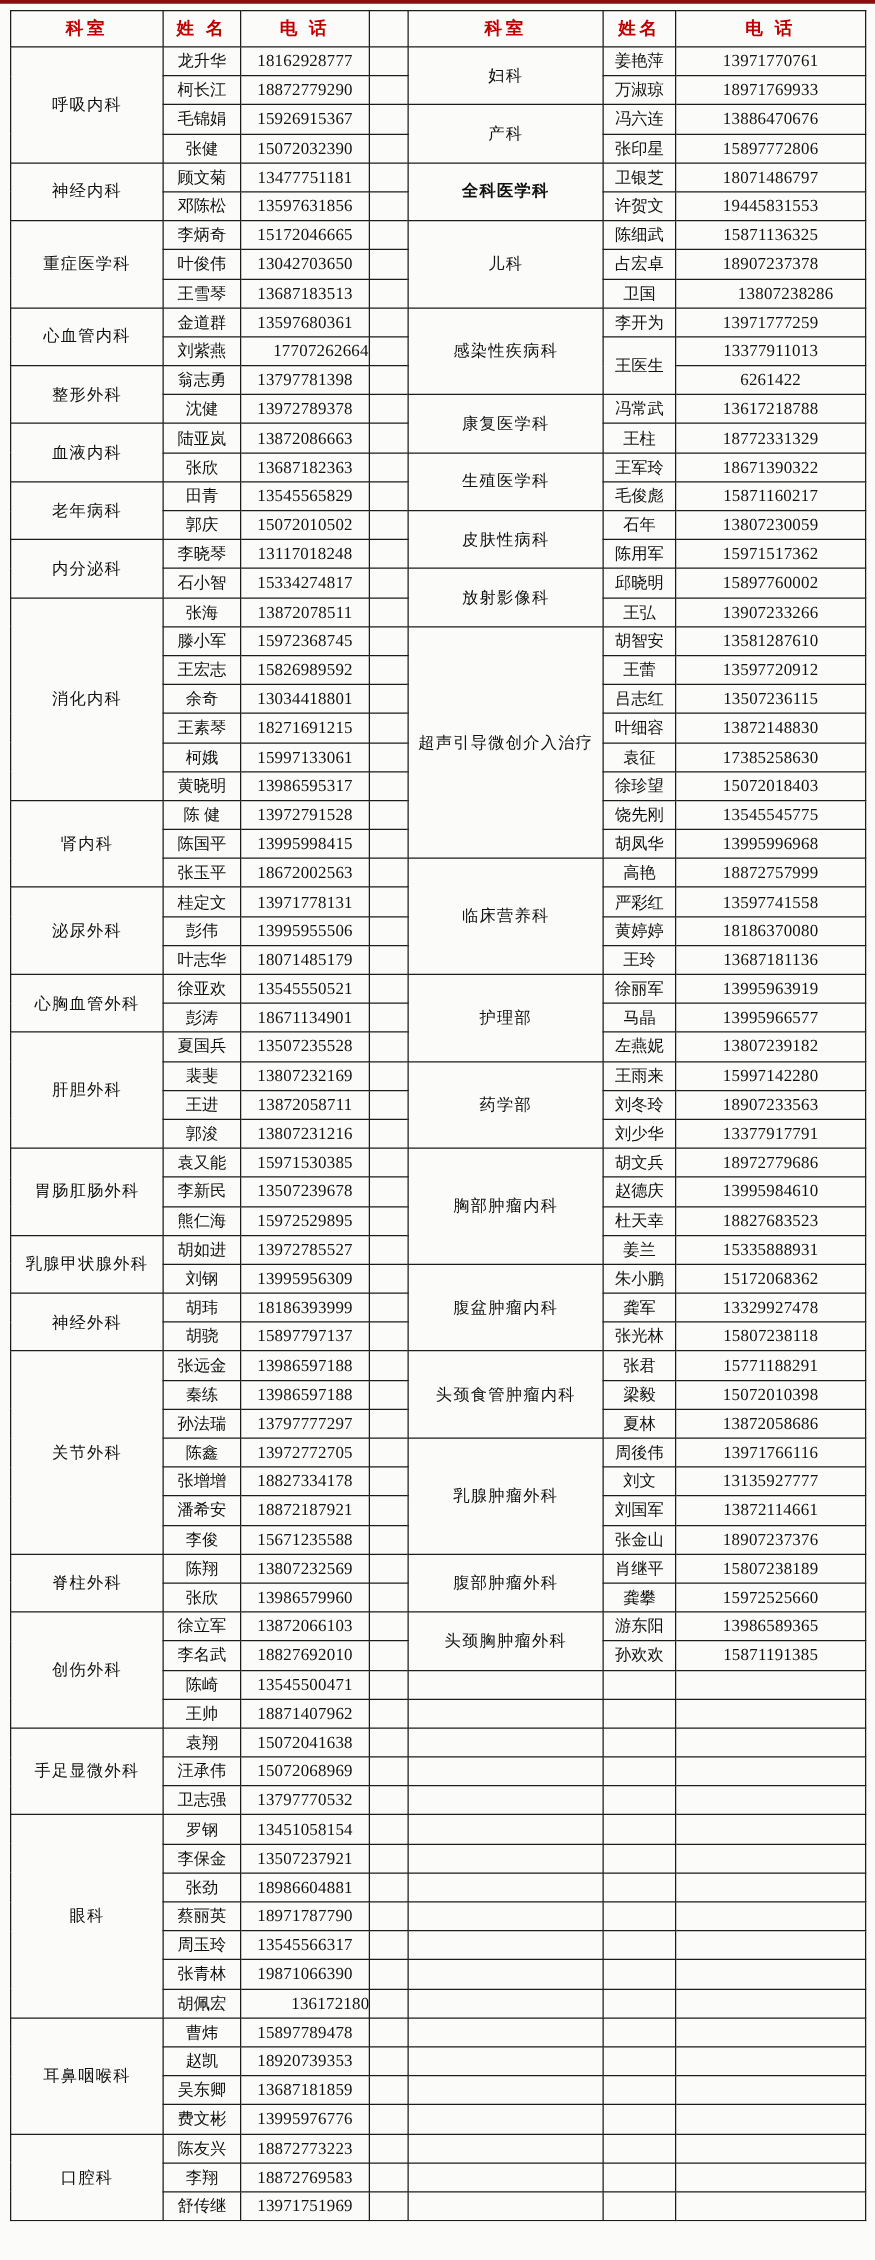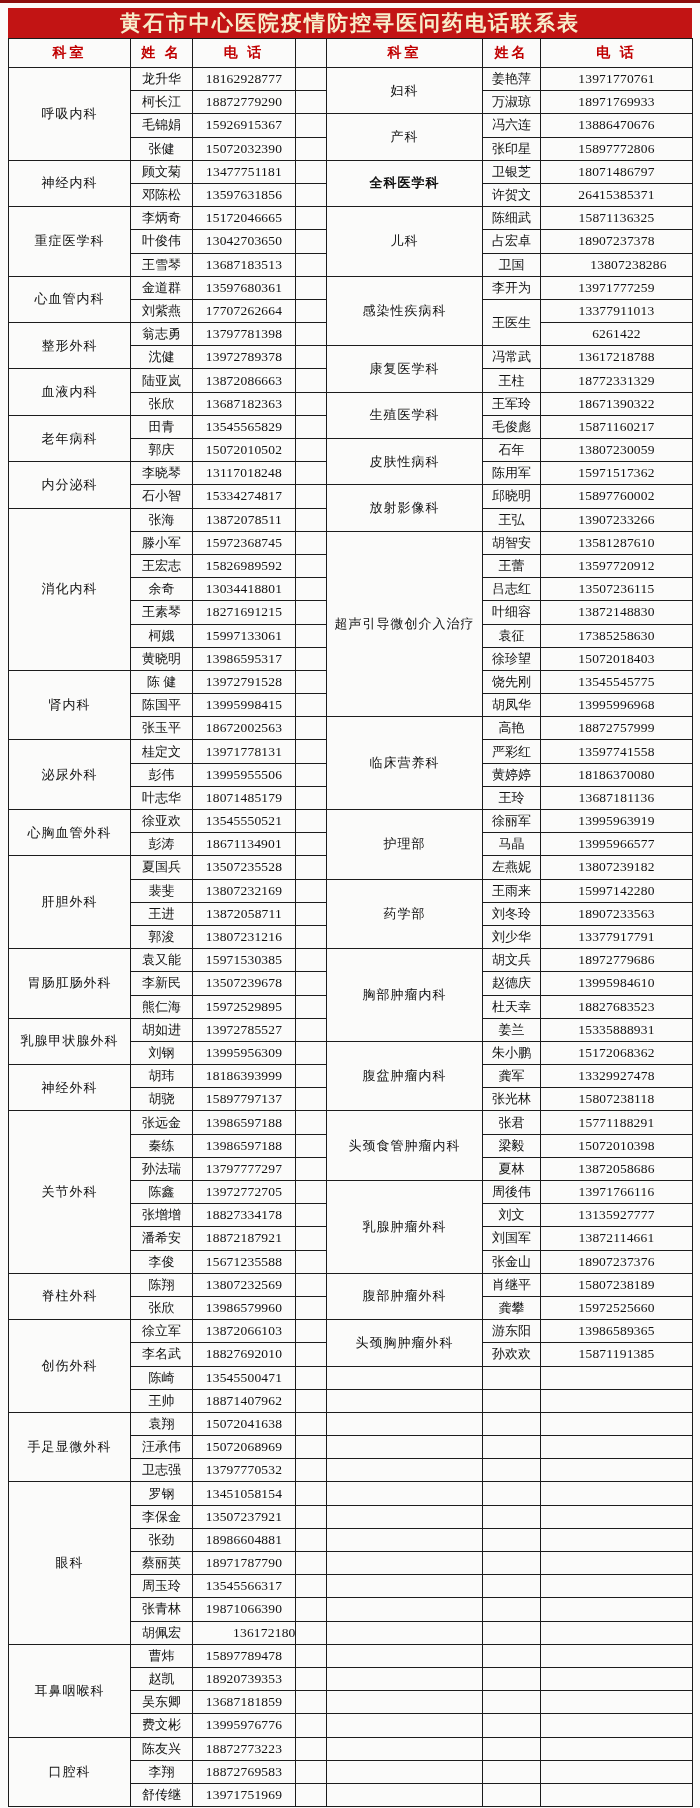--- a/index.html
+++ b/index.html
@@ -16,21 +16,20 @@
   td.phone{font-size:13.5px;letter-spacing:0.2px;}
   td.dept{font-size:13px;letter-spacing:1px;}
   td.deptR{font-size:13px;letter-spacing:1px;}
 </style>
 </head>
 <body>
 
 <div class="top-strip" style="background: rgb(142, 14, 14);"></div>
 
 <div class="wrap">
-  <div class="title-bar" style="background: rgb(194, 20, 20); color: rgb(247, 238, 203);">黄石市中心医院疫情防控寻医问药电话联系表</div>
 
   <table>
     <colgroup>
       <col style="width:122px">
         <col style="width:62px">
         <col style="width:103px">
       <col style="width:31px">
       <col style="width:156px">
         <col style="width:58px">
         <col style="width:152px">
@@ -85,21 +84,21 @@
           <td class="gap" style="border-color: rgb(28, 28, 28);"></td>
           <td class="deptR" rowspan="2" style="border-color: rgb(28, 28, 28); font-weight: bold;">全科医学科</td>
           <td class="name" rowspan="1" style="border-color: rgb(28, 28, 28);">卫银芝</td>
           <td class="phone" style="border-color: rgb(28, 28, 28);">18071486797</td>
         </tr>
         <tr>
           <td class="name" style="border-color: rgb(28, 28, 28);">邓陈松</td>
           <td class="phone" style="border-color: rgb(28, 28, 28);">13597631856</td>
           <td class="gap" style="border-color: rgb(28, 28, 28);"></td>
           <td class="name" rowspan="1" style="border-color: rgb(28, 28, 28);">许贺文</td>
-          <td class="phone" style="border-color: rgb(28, 28, 28);">26415385371</td>
+          <td class="phone" style="border-color: rgb(28, 28, 28);">19445831553</td>
         </tr>
         <tr>
           <td class="dept" rowspan="3" style="border-color: rgb(28, 28, 28);">重症医学科</td>
           <td class="name" style="border-color: rgb(28, 28, 28);">李炳奇</td>
           <td class="phone" style="border-color: rgb(28, 28, 28);">15172046665</td>
           <td class="gap" style="border-color: rgb(28, 28, 28);"></td>
           <td class="deptR" rowspan="3" style="border-color: rgb(28, 28, 28);">儿科</td>
           <td class="name" rowspan="1" style="border-color: rgb(28, 28, 28);">陈细武</td>
           <td class="phone" style="border-color: rgb(28, 28, 28);">15871136325</td>
         </tr>
@@ -121,21 +120,21 @@
           <td class="dept" rowspan="2" style="border-color: rgb(28, 28, 28);">心血管内科</td>
           <td class="name" style="border-color: rgb(28, 28, 28);">金道群</td>
           <td class="phone" style="border-color: rgb(28, 28, 28);">13597680361</td>
           <td class="gap" style="border-color: rgb(28, 28, 28);"></td>
           <td class="deptR" rowspan="3" style="border-color: rgb(28, 28, 28);">感染性疾病科</td>
           <td class="name" rowspan="1" style="border-color: rgb(28, 28, 28);">李开为</td>
           <td class="phone" style="border-color: rgb(28, 28, 28);">13971777259</td>
         </tr>
         <tr>
           <td class="name" style="border-color: rgb(28, 28, 28);">刘紫燕</td>
-          <td class="phone" style="border-color: rgb(28, 28, 28);">17707262664</td>
+          <td class="phone" style="border-color: rgb(28, 28, 28); text-align: right;">17707262664</td>
           <td class="gap" style="border-color: rgb(28, 28, 28);"></td>
           <td class="name" rowspan="2" style="border-color: rgb(28, 28, 28);">王医生</td>
           <td class="phone" style="border-color: rgb(28, 28, 28);">13377911013</td>
         </tr>
         <tr>
           <td class="dept" rowspan="2" style="border-color: rgb(28, 28, 28);">整形外科</td>
           <td class="name" style="border-color: rgb(28, 28, 28);">翁志勇</td>
           <td class="phone" style="border-color: rgb(28, 28, 28);">13797781398</td>
           <td class="gap" style="border-color: rgb(28, 28, 28);"></td>
           <td class="phone" style="border-color: rgb(28, 28, 28);">6261422</td>

